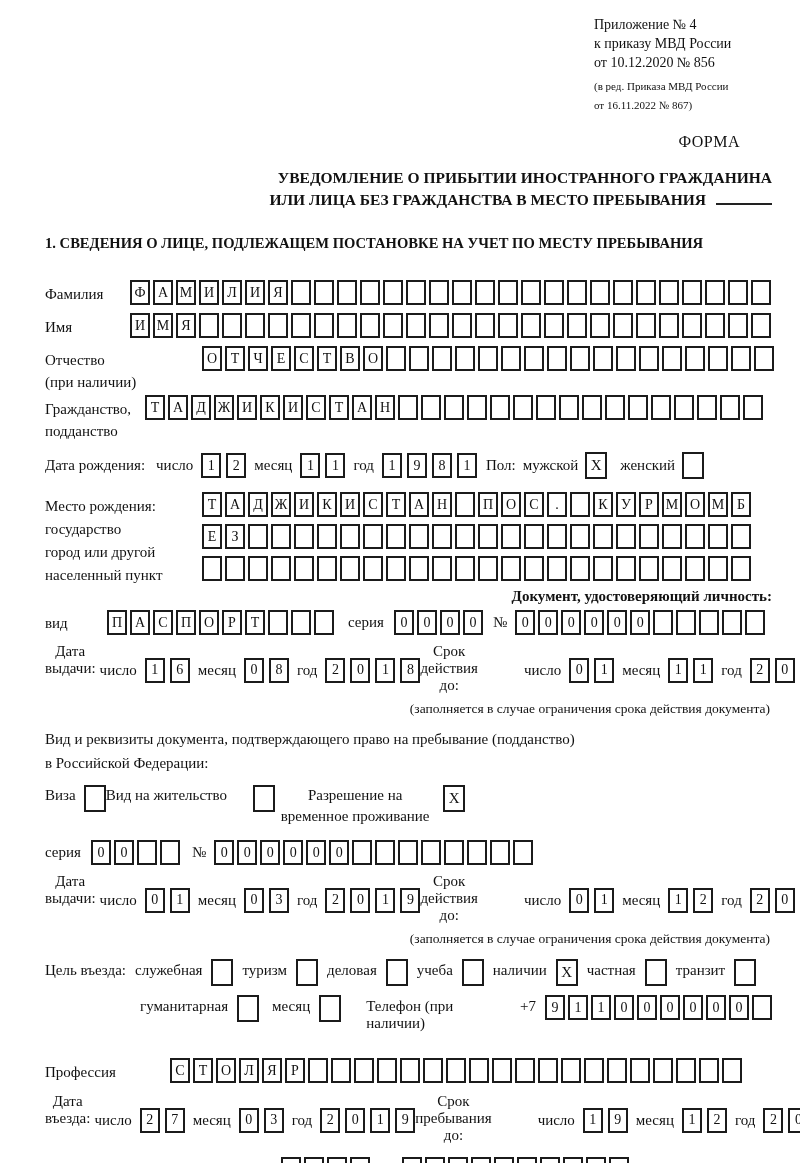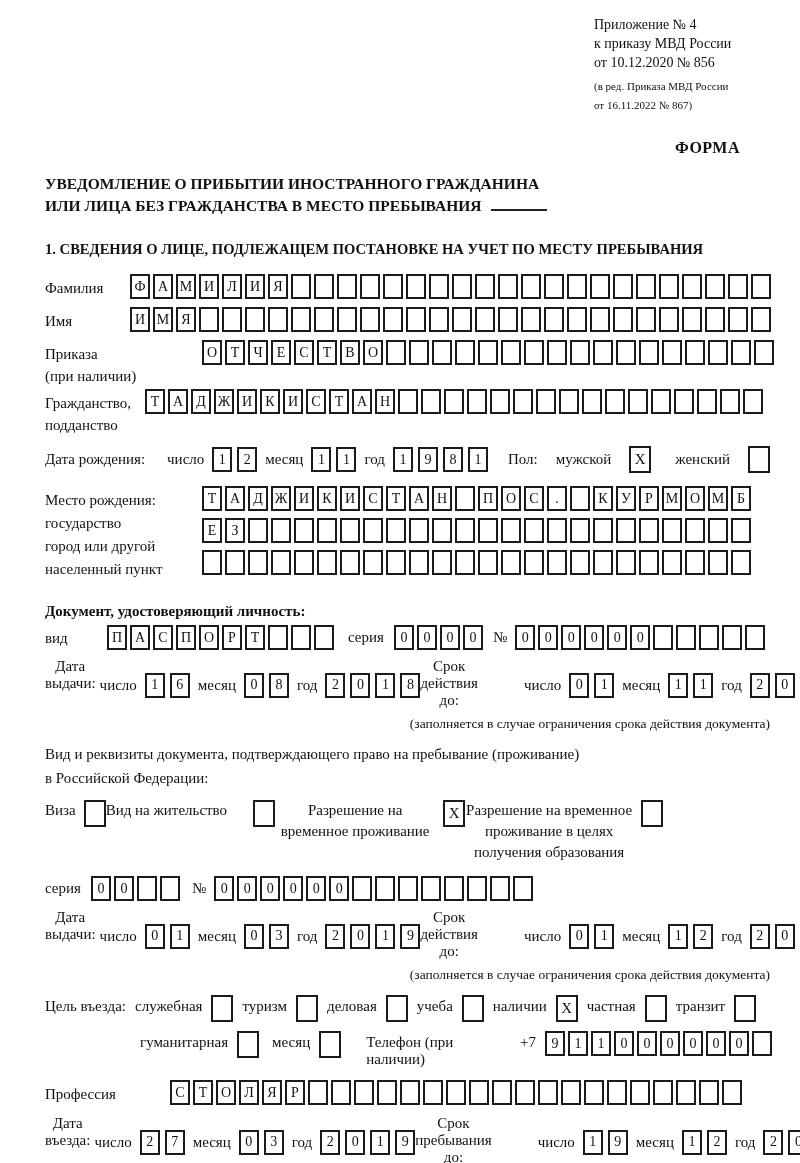--- a/index.html
+++ b/index.html
@@ -7,23 +7,23 @@
   body {
     width:800px; height:1163px; overflow:hidden;
     font-family:"Liberation Serif","DejaVu Serif",serif;
     color:#111; font-size:15px;
   }
   .page { padding:15px 28px 0 45px; position:relative; }
 
   
   .appendix { margin-left:auto; width:178px; font-size:14px; line-height:19px; }
   .appendix .rev { margin-top:5px; font-size:11px; }
-  .forma { text-align:right; padding-right:32px; font-weight:bold; font-size:16px; margin-top:24px; letter-spacing:.5px; }
-
-  .title { text-align:left; font-weight:bold; font-size:15.5px; line-height:22px; margin-top:16px; }
+  .forma { text-align:right; padding-right:32px; font-weight:normal; font-size:16px; margin-top:18px; letter-spacing:.5px; }
+
+  .title { text-align:right; font-weight:bold; font-size:15.5px; line-height:22px; margin-top:16px; }
   .blank-underline { display:inline-block; width:56px; border-bottom:2px solid #222; margin-left:10px; }
 
   .sec-heading { font-weight:bold; font-size:14.6px; margin-top:24px; }
 
   
   .frow { display:flex; align-items:flex-start; margin-top:8px; }
   .flabel { line-height:22px; padding-top:3px; flex-shrink:0; }
   .boxes { display:flex; gap:3px; flex-wrap:nowrap; }
   .box {
     flex:0 0 20px; width:20px; height:25px;
@@ -35,21 +35,21 @@
     border:2px solid #1b1b1b; display:inline-flex; align-items:center; justify-content:center;
     font-size:15px; background:#fff;
   }
   .boxcol { display:flex; flex-direction:column; gap:7px; }
 
   .lbl { padding-top:3px; }
   .dategroup { display:flex; align-items:center; gap:4px; }
   .dategroup .dlabel { margin:11px 4px; }
   .dategroup .boxes { gap:5px; }
 
-  .doc-heading { text-align:left; font-weight:bold; margin-top:22px; }
+  .doc-heading { text-align:right; font-weight:bold; margin-top:1px; }
 
   .dates-row { display:flex; margin-top:8px; }
   .date-half { display:flex; flex-direction:row; }
   .date-half .date-heading { text-align:center; margin-bottom:3px; }
   .half-left { flex:0 0 47%; }
   .half-right { flex:1; }
   .note { text-align:right; font-size:13.5px; margin-top:4px; padding-right:2px; }
 
   .options-row { display:flex; align-items:flex-start; margin-top:10px; }
   .opt { display:flex; align-items:flex-start; gap:8px; }
@@ -77,21 +77,21 @@
 
   <div class="forma">ФОРМА</div>
 
   <div class="title">
     <div>УВЕДОМЛЕНИЕ О ПРИБЫТИИ ИНОСТРАННОГО ГРАЖДАНИНА</div>
     <div><span>ИЛИ ЛИЦА БЕЗ ГРАЖДАНСТВА В МЕСТО ПРЕБЫВАНИЯ</span><span class="blank-underline"></span></div>
   </div>
 
   <div class="sec-heading">1. СВЕДЕНИЯ О ЛИЦЕ, ПОДЛЕЖАЩЕМ ПОСТАНОВКЕ НА УЧЕТ ПО МЕСТУ ПРЕБЫВАНИЯ</div>
 
-  <div class="frow" style="margin-top:16px">
+  <div class="frow" style="margin-top:28px">
     <div class="flabel" style="flex:0 0 85px">Фамилия</div>
     <div class="boxes">
         <div class="box">Ф</div>
         <div class="box">А</div>
         <div class="box">М</div>
         <div class="box">И</div>
         <div class="box">Л</div>
         <div class="box">И</div>
         <div class="box">Я</div>
         <div class="box"></div>
@@ -147,21 +147,21 @@
         <div class="box"></div>
         <div class="box"></div>
         <div class="box"></div>
         <div class="box"></div>
         <div class="box"></div>
       </div>
   </div>
 
   <div class="frow">
     <div class="flabel" style="flex:0 0 157px">
-      <div>Приказа</div>
+      <div>Отчество</div>
       <div>(при наличии)</div>
     </div>
     <div class="boxes">
         <div class="box">О</div>
         <div class="box">Т</div>
         <div class="box">Ч</div>
         <div class="box">Е</div>
         <div class="box">С</div>
         <div class="box">Т</div>
         <div class="box">В</div>
@@ -215,21 +215,21 @@
         <div class="box"></div>
         <div class="box"></div>
         <div class="box"></div>
         <div class="box"></div>
         <div class="box"></div>
         <div class="box"></div>
         <div class="box"></div>
       </div>
   </div>
 
-  <div class="frow" style="margin-top:4px; align-items:center; gap:18px">
+  <div class="frow" style="margin-top:4px; align-items:center; gap:7px">
     <span class="lbl" style="padding-top:0">Дата рождения:</span>
     <div class="dategroup">
         <span class="dlabel">число</span>
         <div class="boxes">
           <div class="box">1</div>
           <div class="box">2</div>
         </div>
         <span class="dlabel">месяц</span>
         <div class="boxes">
           <div class="box">1</div>
@@ -420,40 +420,36 @@
             <div class="box">0</div>
             <div class="box">2</div>
             <div class="box">5</div>
           </div>
         </div>
     </div>
   </div>
   <div class="note">(заполняется в случае ограничения срока действия документа)</div>
 
   <div style="margin-top:10px; line-height:24px">
-    <div>Вид и реквизиты документа, подтверждающего право на пребывание (проживание)</div>
+    <div>Вид и реквизиты документа, подтверждающего право на пребывание (подданство)</div>
     <div>в Российской Федерации:</div>
   </div>
 
   <div class="options-row">
     <div class="opt">
       <span class="opt-text">Виза</span>
       <div class="cbox"></div>
     </div>
     <div class="opt">
       <span class="opt-text">Вид на жительство</span>
       <div class="cbox" style="margin-left:18px"></div>
     </div>
     <div class="opt">
       <div class="opt-text opt-center w160">Разрешение на временное проживание</div>
       <div class="cbox">X</div>
-    </div>
-    <div class="opt">
-      <div class="opt-text opt-center w168">Разрешение на временное проживание в целях получения образования</div>
-      <div class="cbox"></div>
     </div>
   </div>
 
   <div class="frow" style="margin-top:13px; align-items:center">
     <span style="margin-right:10px">серия</span>
     <div class="boxes">
         <div class="box">0</div>
         <div class="box">0</div>
         <div class="box"></div>
         <div class="box"></div>
@@ -557,21 +553,21 @@
         <div class="box">0</div>
         <div class="box">0</div>
         <div class="box">0</div>
         <div class="box">0</div>
         <div class="box">0</div>
         <div class="box">0</div>
         <div class="box"></div>
       </div>
   </div>
 
-  <div class="frow" style="margin-top:12px">
+  <div class="frow" style="margin-top:26px">
     <div class="flabel" style="flex:0 0 125px">Профессия</div>
     <div class="boxes">
         <div class="box">С</div>
         <div class="box">Т</div>
         <div class="box">О</div>
         <div class="box">Л</div>
         <div class="box">Я</div>
         <div class="box">Р</div>
         <div class="box"></div>
         <div class="box"></div>

